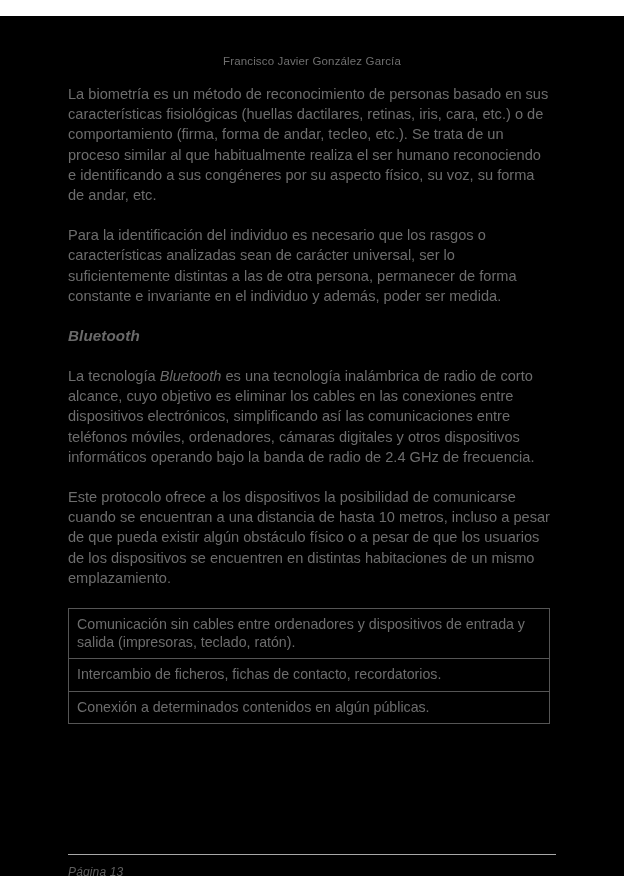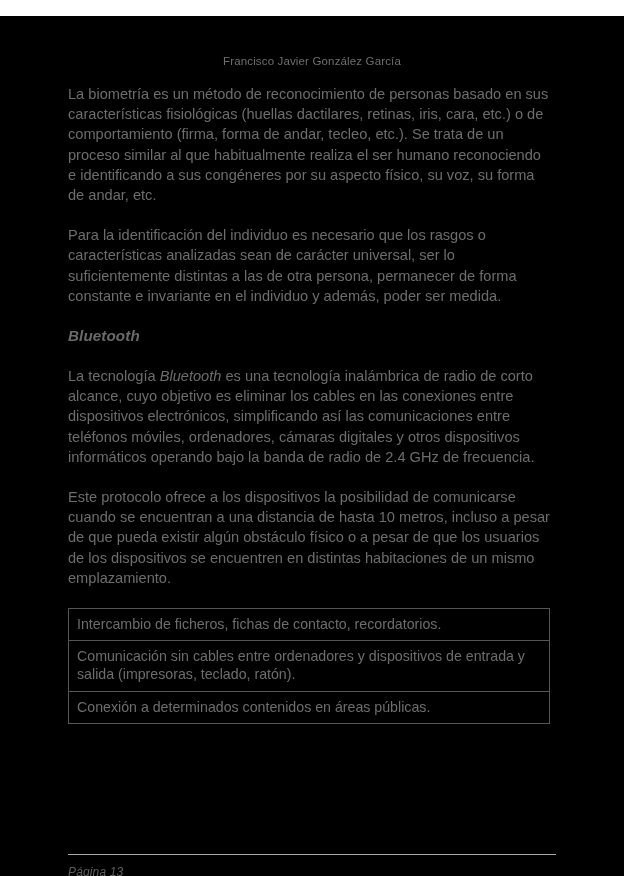--- a/index.html
+++ b/index.html
@@ -127,27 +127,27 @@
     <h2 class="section-heading">Bluetooth</h2>
 
     <p class="para"><span>La tecnología </span><em class="inline-italic">Bluetooth</em><span> es una tecnología inalámbrica de radio de corto alcance, cuyo objetivo es eliminar los cables en las conexiones entre dispositivos electrónicos, simplificando así las comunicaciones entre teléfonos móviles, ordenadores, cámaras digitales y otros dispositivos informáticos operando bajo la banda de radio de 2.4 GHz de frecuencia.</span></p>
 
     <p class="para">Este protocolo ofrece a los dispositivos la posibilidad de comunicarse cuando se encuentran a una distancia de hasta 10 metros, incluso a pesar de que pueda existir algún obstáculo físico o a pesar de que los usuarios de los dispositivos se encuentren en distintas habitaciones de un mismo emplazamiento.</p>
 
 
     <table class="apps-table">
       <tbody>
         <tr>
+          <td>Comunicación sin cables entre ordenadores y dispositivos de entrada y salida (impresoras, teclado, ratón).</td>
+        </tr>
+        <tr>
           <td>Intercambio de ficheros, fichas de contacto, recordatorios.</td>
         </tr>
         <tr>
-          <td>Comunicación sin cables entre ordenadores y dispositivos de entrada y salida (impresoras, teclado, ratón).</td>
-        </tr>
-        <tr>
-          <td>Conexión a determinados contenidos en áreas públicas.</td>
+          <td>Conexión a determinados contenidos en algún públicas.</td>
         </tr>
       </tbody>
     </table>
 
   </div>
 
   <div class="doc-footer">
     <div class="footer-rule"></div>
     <div class="footer-text">Página 13</div>
   </div>

